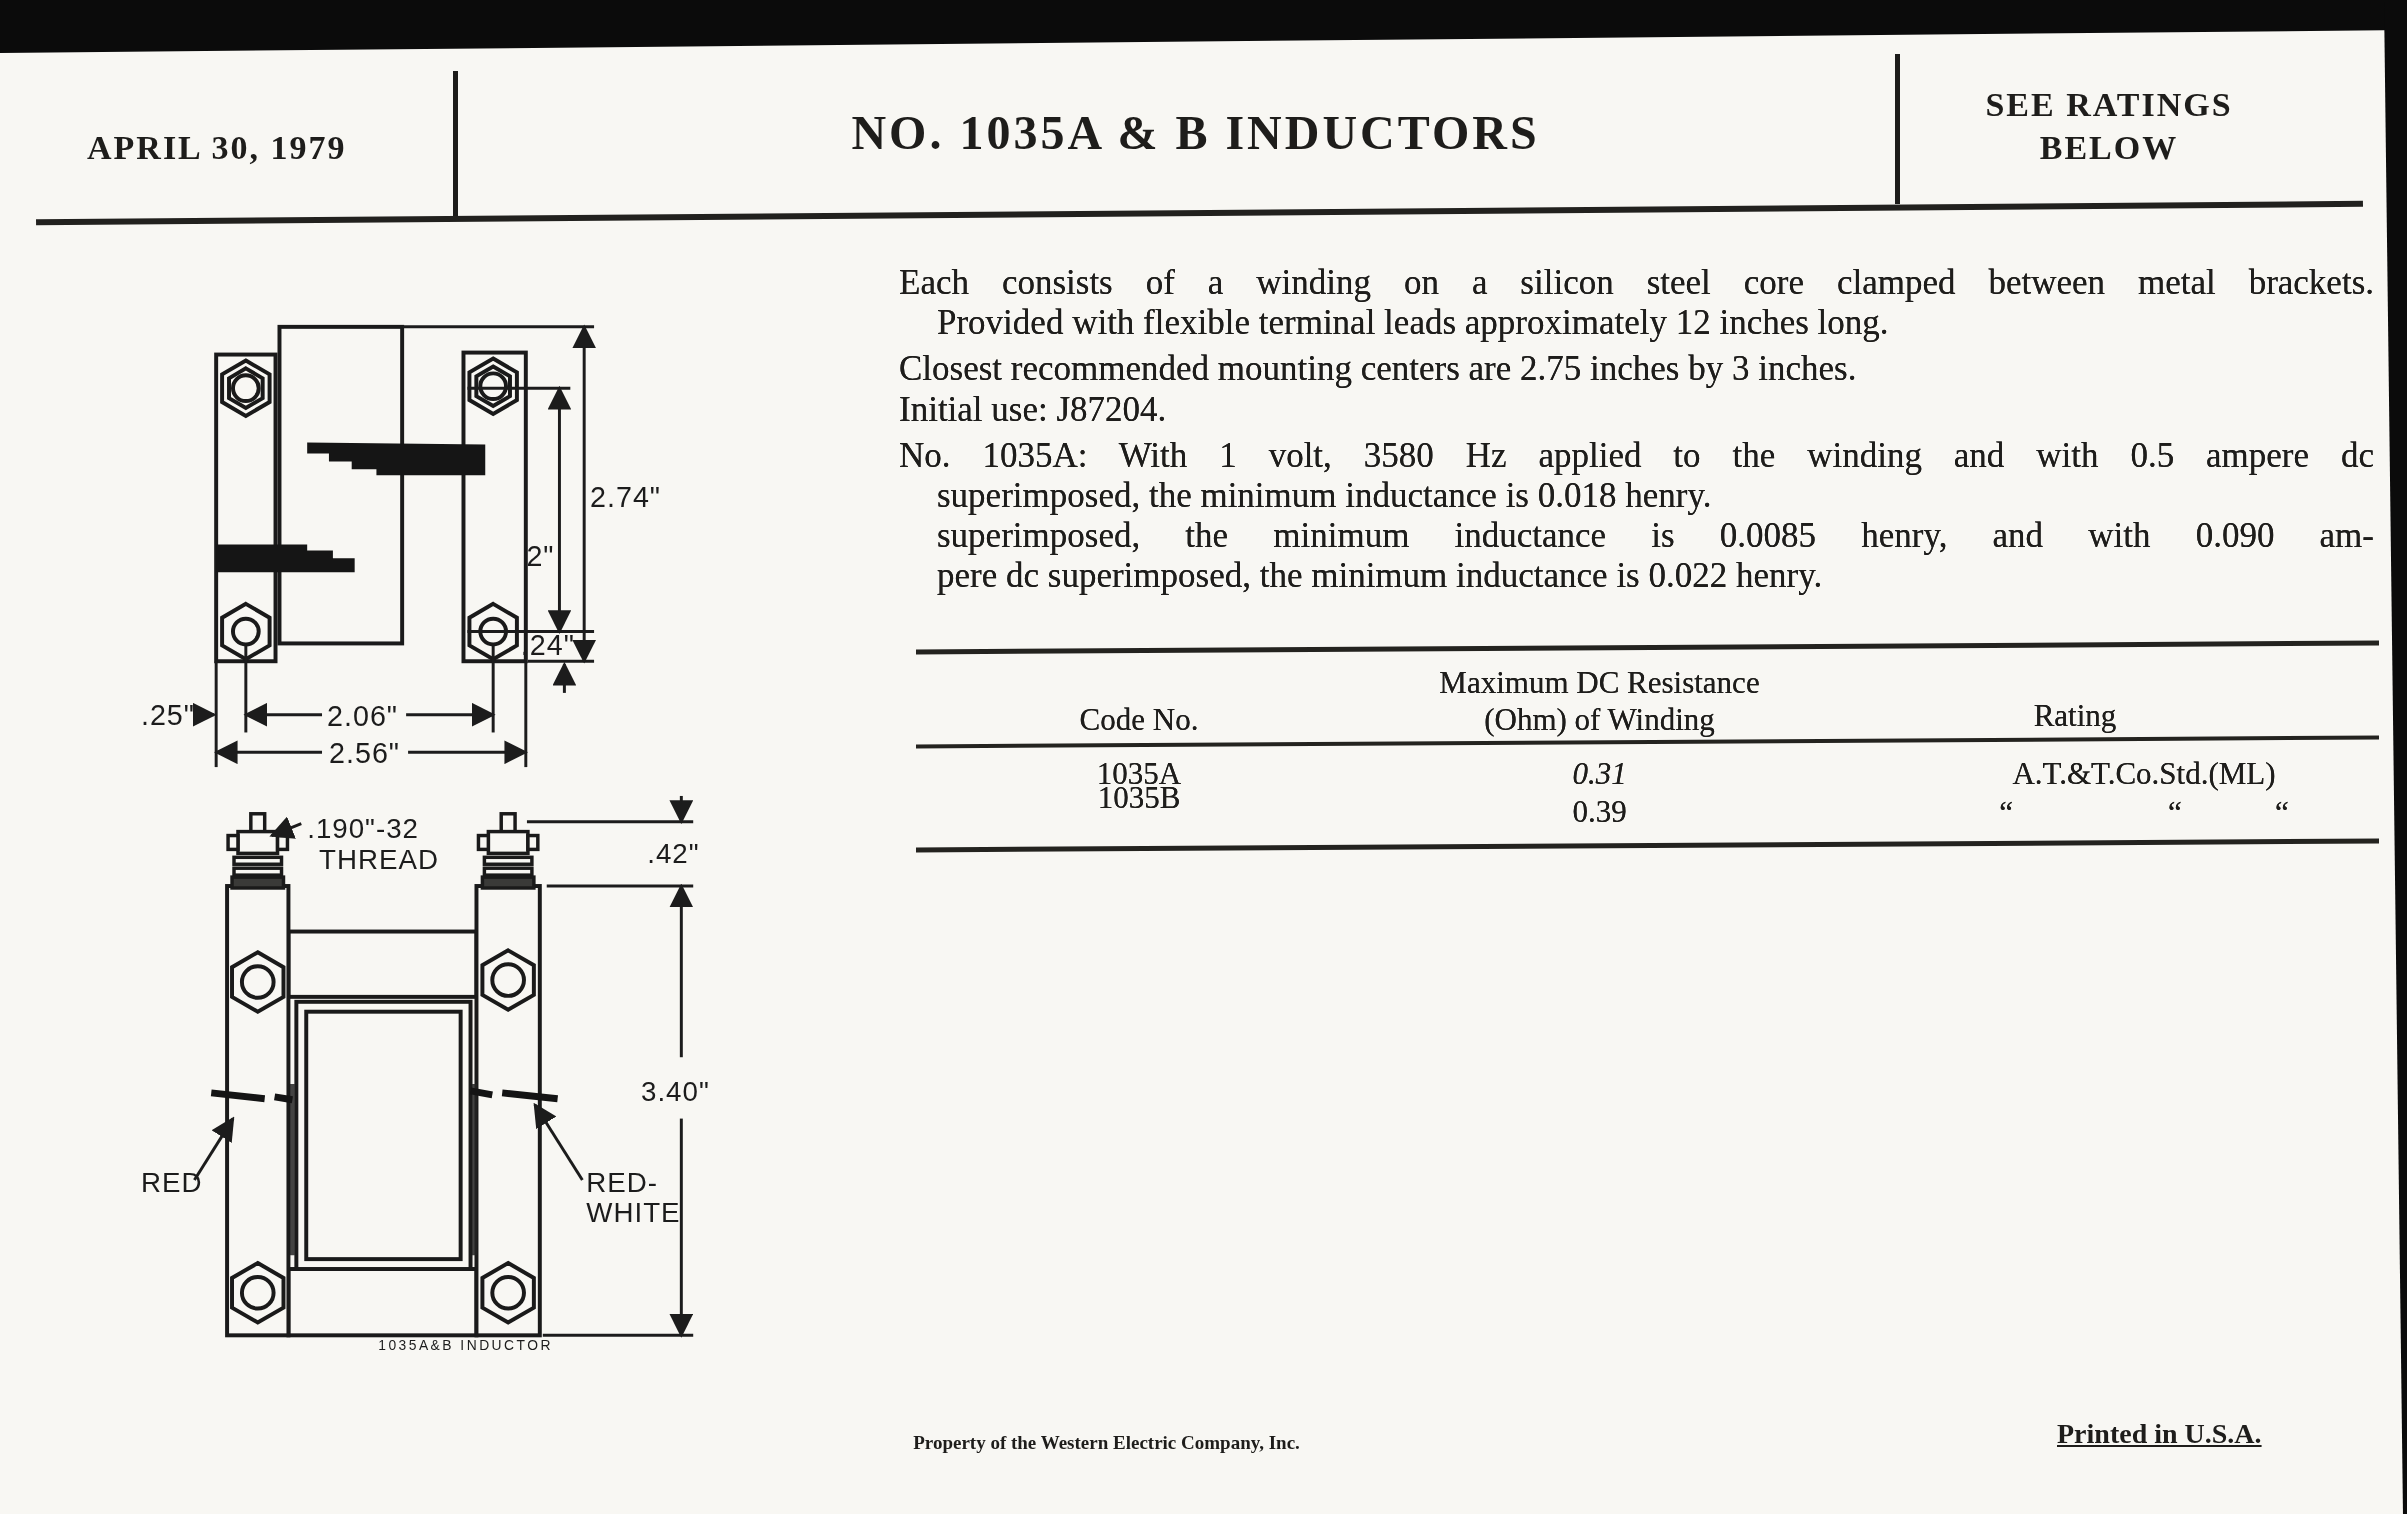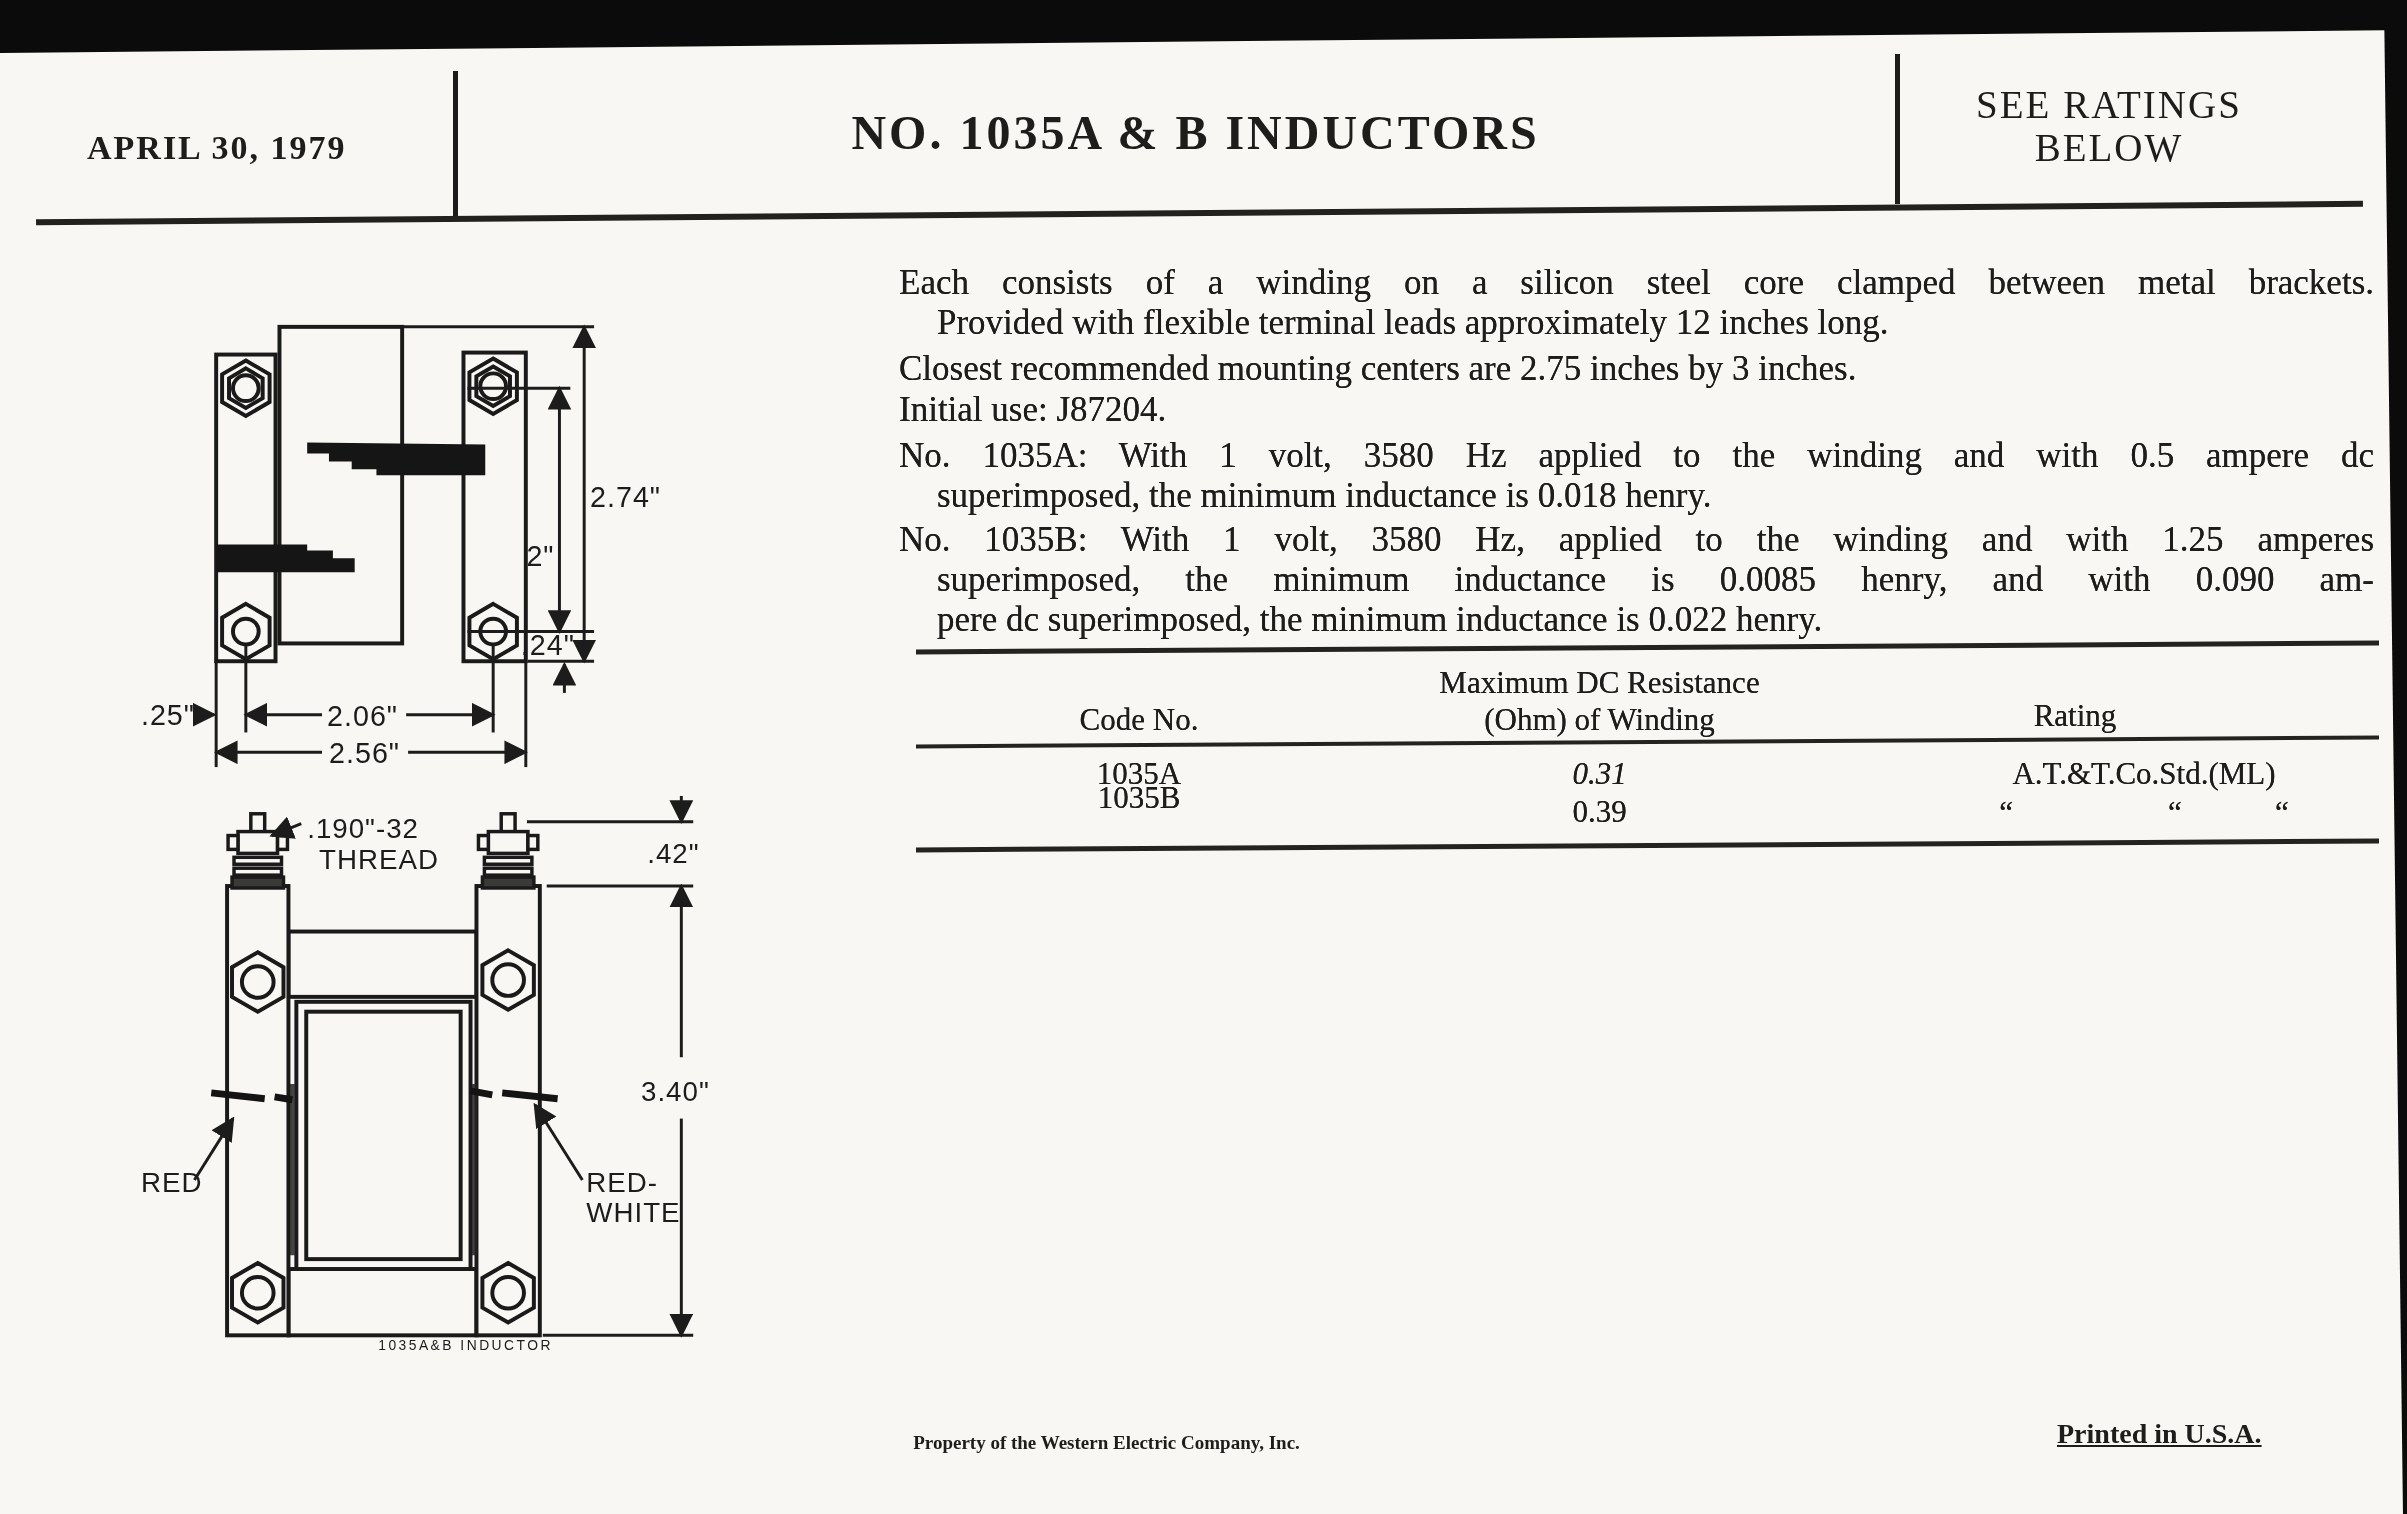--- a/index.html
+++ b/index.html
@@ -9,22 +9,22 @@
   .abs{position:absolute;}
   
   .scan-top{left:0;top:0;width:2408px;height:53px;background:#0b0b0b;
             clip-path:polygon(0 0,100% 0,100% 30px,0 53px);}
   .scan-right{left:2382px;top:0;width:26px;height:1515px;background:#0b0b0b;
               clip-path:polygon(2px 0,100% 0,100% 100%,21px 100%);}
   
   .date{left:87px;top:129px;font-size:34px;font-weight:bold;letter-spacing:2px;}
   .title{left:750px;top:105px;width:891px;text-align:center;font-size:48px;
          font-weight:bold;letter-spacing:3px;}
-  .ratings{left:1931px;top:83px;width:356px;text-align:center;font-size:39px;
-           font-weight:normal;letter-spacing:2px;line-height:43px;}
+  .ratings{left:1931px;top:83px;width:356px;text-align:center;font-size:34px;
+           font-weight:bold;letter-spacing:2px;line-height:43px;}
   .vrule1{left:453px;top:71px;width:5px;height:145px;background:#1d1c1a;}
   .vrule2{left:1895px;top:54px;width:5px;height:150px;background:#1d1c1a;}
   .hrule-head{left:36px;top:210px;width:2327px;height:6px;background:#22211e;
               transform:rotate(-0.45deg);}
   
   .bodytext{left:899px;top:263px;width:1475px;font-size:35px;line-height:40px;
             text-shadow:0 0 0.5px #1e1d1b;}
   .bl{display:block;}
   .ind{padding-left:38px;}
   .just{text-align:justify;text-align-last:justify;}
@@ -60,21 +60,20 @@
   <div class="abs vrule2"></div>
   <div class="abs hrule-head"></div>
 
   <div class="abs bodytext">
     <span class="bl just">Each consists of a winding on a silicon steel core clamped between metal brackets.</span>
     <span class="bl ind">Provided with flexible terminal leads approximately 12 inches long.</span>
     <span class="bl mt6">Closest recommended mounting centers are 2.75 inches by 3 inches.</span>
     <span class="bl mt1">Initial use: J87204.</span>
     <span class="bl just mt6">No. 1035A:  With 1 volt, 3580 Hz applied to the winding and with 0.5 ampere dc</span>
     <span class="bl ind">superimposed, the minimum inductance is 0.018 henry.</span>
-    <span class="bl just mt4">No. 1035B: With 1 volt, 3580 Hz, applied to the winding and with 1.25 amperes</span>
     <span class="bl ind just">superimposed, the minimum inductance is 0.0085 henry, and with 0.090 am-</span>
     <span class="bl ind">pere dc superimposed, the minimum inductance is 0.022 henry.</span>
   </div>
 
   <div class="abs tbl">
     <div class="trule" style="left:0;top:0;width:1463px;height:5px;"></div>
     <div class="tcell" style="left:416px;top:20px;width:535px;">Maximum DC Resistance</div>
     <div class="tcell" style="left:416px;top:57px;width:535px;">(Ohm) of Winding</div>
     <div class="tcell" style="left:99px;top:57px;width:248px;">Code No.</div>
     <div class="tcell" style="left:1035px;top:53px;width:248px;">Rating</div>

